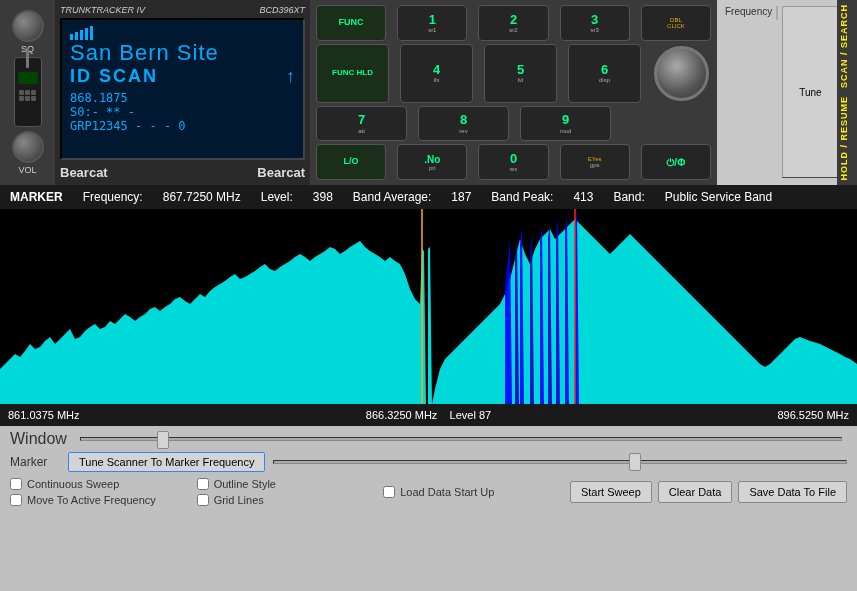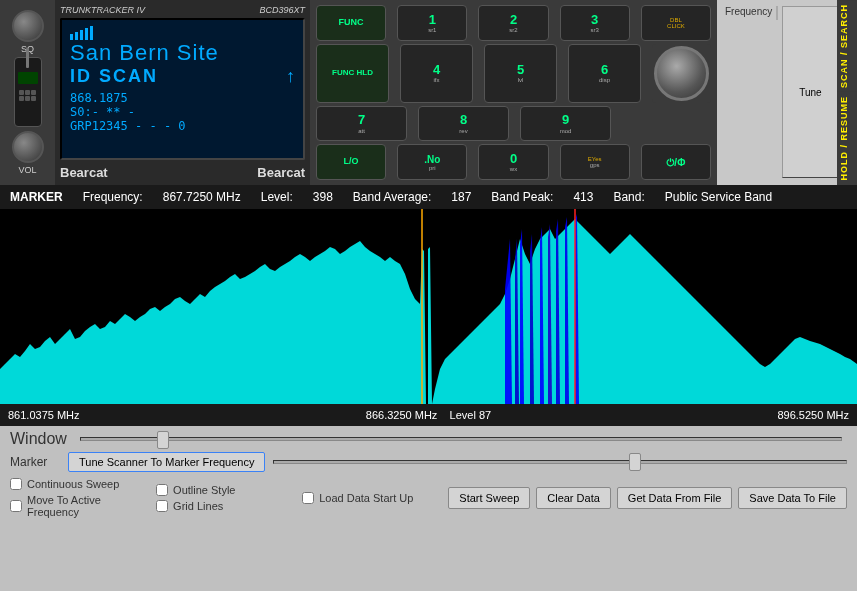--- a/index.html
+++ b/index.html
@@ -722,17 +722,16 @@
     </div>
     <div class="checkbox-row">
       <div class="checkbox-item">
         <input type="checkbox" id="loaddata" style="">
         <label for="loaddata">Load Data Start Up</label>
       </div>
     </div>
     <div class="action-buttons">
       <button class="action-btn">Start Sweep</button>
       <button class="action-btn">Clear Data</button>
-      <button class="action-btn">Get Data From File</button>
       <button class="action-btn">Save Data To File</button>
     </div>
   </div>
 </div>
 
 </body></html>

